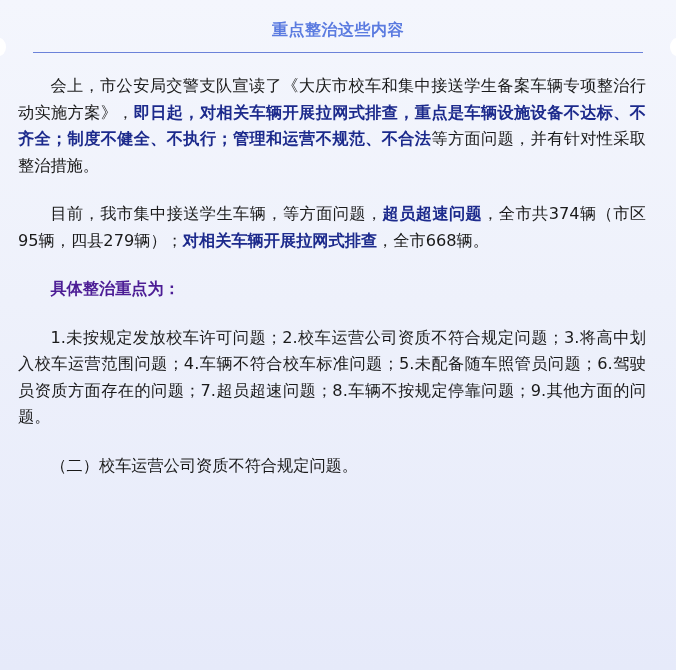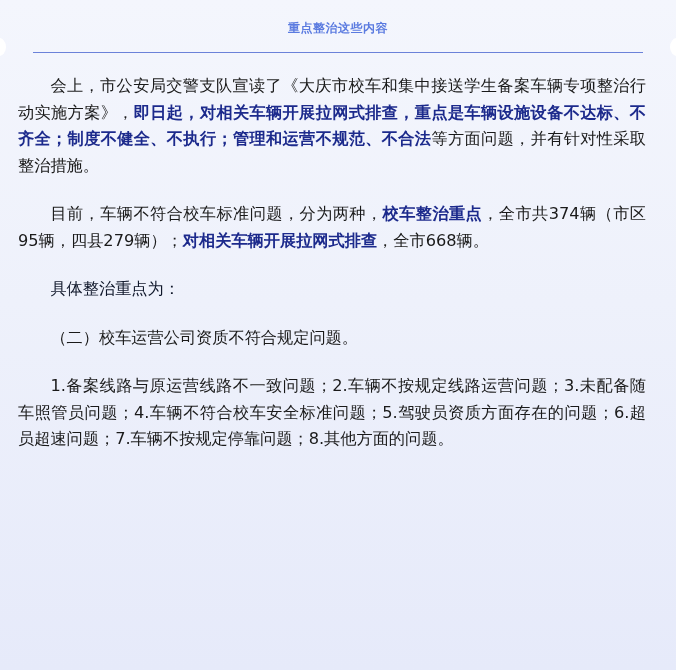--- a/index.html
+++ b/index.html
@@ -16,45 +16,45 @@
   }
   .notch.left { left: -8px; }
   .notch.right { right: -8px; }
   .header {
     position: absolute; left: 33px; top: 0; width: 610px; height: 52px;
     border-bottom: 1.5px solid #6b82d9;
     text-align: center;
   }
   .title {
     display: inline-block; margin-top: 20px;
-    font-size: 12px; font-weight: bold; color: #5b7be0; letter-spacing: 0.5px;
+    font-size: 16px; font-weight: bold; color: #5b7be0; letter-spacing: 0.5px;
   }
   .content {
     position: absolute; left: 18px; top: 73px; width: 640px;
     font-size: 16.2px; line-height: 26.5px;
   }
   p { margin: 0 12px 22px 0; text-indent: 2em; text-align: justify; }
   .b { font-weight: bold; color: #1c2a8c; }
-  .heading { font-weight: normal; color: #0f172a; }
+  .heading { font-weight: bold; color: #4c1d95; }
 </style>
 </head>
 <body>
 
 <div class="notch left"></div>
 <div class="notch right"></div>
 
 <div class="header">
   <span class="title">重点整治这些内容</span>
 </div>
 
 <div class="content">
   <p>
     <span>会上，市公安局交警支队宣读了《大庆市校车和集中接送学生备案车辆专项整治行动实施方案》，</span><span class="b">即日起，对相关车辆开展拉网式排查，重点是车辆设施设备不达标、不齐全；制度不健全、不执行；管理和运营不规范、不合法</span><span>等方面问题，并有针对性采取整治措施。</span>
   </p>
   <p>
-    <span>目前，车辆不符合校车标准问题，分为两种，</span><span class="b">校车整治重点</span><span>，全市共374辆（市区95辆，四县279辆）；</span><span class="b">对相关车辆开展拉网式排查</span><span>，全市668辆。</span>
+    <span>目前，我市集中接送学生车辆，等方面问题，</span><span class="b">超员超速问题</span><span>，全市共374辆（市区95辆，四县279辆）；</span><span class="b">对相关车辆开展拉网式排查</span><span>，全市668辆。</span>
   </p>
   <p>
     <span class="heading">具体整治重点为：</span>
   </p>
+  <p>1.未按规定发放校车许可问题；2.校车运营公司资质不符合规定问题；3.将高中划入校车运营范围问题；4.车辆不符合校车标准问题；5.未配备随车照管员问题；6.驾驶员资质方面存在的问题；7.超员超速问题；8.车辆不按规定停靠问题；9.其他方面的问题。</p>
   <p>（二）校车运营公司资质不符合规定问题。</p>
-  <p>1.备案线路与原运营线路不一致问题；2.车辆不按规定线路运营问题；3.未配备随车照管员问题；4.车辆不符合校车安全标准问题；5.驾驶员资质方面存在的问题；6.超员超速问题；7.车辆不按规定停靠问题；8.其他方面的问题。</p>
 </div>
 
 </body></html>

